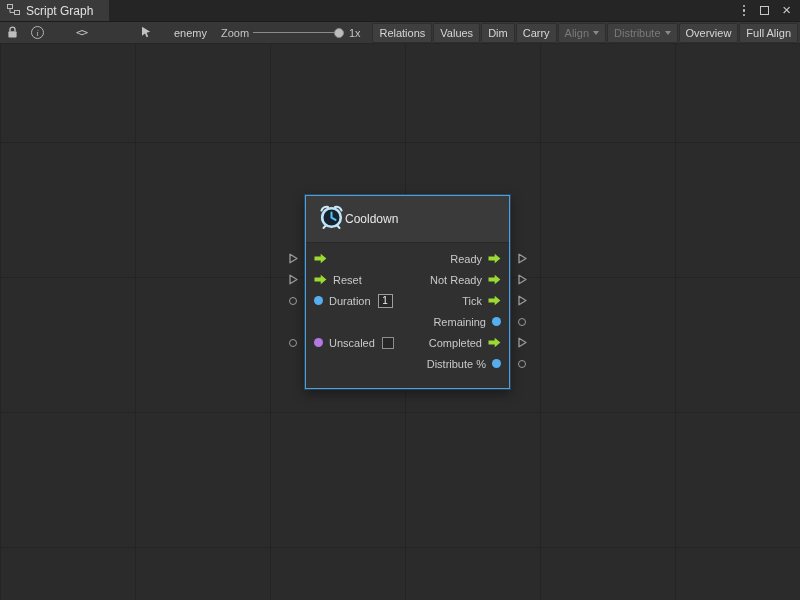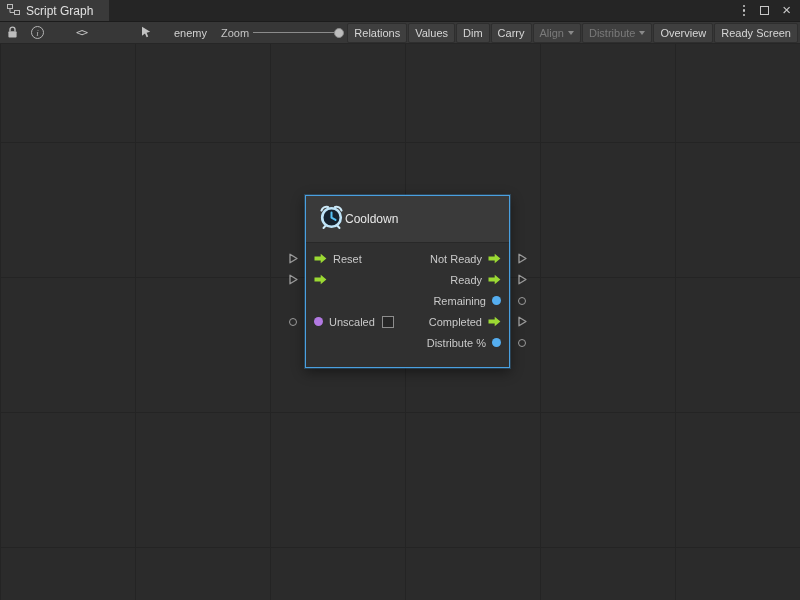--- a/index.html
+++ b/index.html
@@ -179,21 +179,21 @@
       <span class="tb-btn">Carry</span>
       <span class="tb-btn disabled">
         <span>Align</span>
         <span class="caret-down"></span>
       </span>
       <span class="tb-btn disabled">
         <span>Distribute</span>
         <span class="caret-down"></span>
       </span>
       <span class="tb-btn">Overview</span>
-      <span class="tb-btn">Ready Screen</span>
+      <span class="tb-btn">Full Align</span>
     </div>
   </div>
 
   <div class="canvas">
 
     <div class="node">
       <div class="node-header">
         <span>
           <svg width="27" height="27" viewBox="0 0 27 27">
             <path d="M5.5 24 l3-3.2 M21.5 24 l-3-3.2" stroke="#cfeaf8" stroke-width="2" stroke-linecap="round"></path>
@@ -212,65 +212,88 @@
             <svg width="9" height="11" viewBox="0 0 9 11">
                 <path d="M1 1.2 L8 5.5 L1 9.8 Z" fill="none" stroke="#9a9a9a" stroke-width="1.3" stroke-linejoin="round"></path>
               </svg>
           </span>
           <span class="port-left">
             <span class="ctl">
               <svg width="13" height="11" viewBox="0 0 13 11">
                   <path d="M0.5 3.6 h6.2 V0.8 L12.4 5.5 L6.7 10.2 V7.4 H0.5 Z" fill="currentColor"></path>
                 </svg>
             </span>
+          </span>
+          <span class="port-right">
+            <span>Ready</span>
+            <span class="ctl">
+              <svg width="13" height="11" viewBox="0 0 13 11">
+                  <path d="M0.5 3.6 h6.2 V0.8 L12.4 5.5 L6.7 10.2 V7.4 H0.5 Z" fill="currentColor"></path>
+                </svg>
+            </span>
+          </span>
+          <span class="conn conn-right">
+            <svg width="9" height="11" viewBox="0 0 9 11">
+                <path d="M1 1.2 L8 5.5 L1 9.8 Z" fill="none" stroke="#9a9a9a" stroke-width="1.3" stroke-linejoin="round"></path>
+              </svg>
+          </span>
+        </div>
+
+        <div class="row">
+          <span class="conn conn-left">
+            <svg width="9" height="11" viewBox="0 0 9 11">
+                <path d="M1 1.2 L8 5.5 L1 9.8 Z" fill="none" stroke="#9a9a9a" stroke-width="1.3" stroke-linejoin="round"></path>
+              </svg>
+          </span>
+          <span class="port-left">
+            <span class="ctl">
+              <svg width="13" height="11" viewBox="0 0 13 11">
+                  <path d="M0.5 3.6 h6.2 V0.8 L12.4 5.5 L6.7 10.2 V7.4 H0.5 Z" fill="currentColor"></path>
+                </svg>
+            </span>
             <span>Reset</span>
           </span>
           <span class="port-right">
             <span>Not Ready</span>
             <span class="ctl">
               <svg width="13" height="11" viewBox="0 0 13 11">
                   <path d="M0.5 3.6 h6.2 V0.8 L12.4 5.5 L6.7 10.2 V7.4 H0.5 Z" fill="currentColor"></path>
                 </svg>
             </span>
           </span>
           <span class="conn conn-right">
             <svg width="9" height="11" viewBox="0 0 9 11">
                 <path d="M1 1.2 L8 5.5 L1 9.8 Z" fill="none" stroke="#9a9a9a" stroke-width="1.3" stroke-linejoin="round"></path>
               </svg>
           </span>
         </div>
 
         <div class="row">
           <span class="conn conn-left">
-            <svg width="9" height="11" viewBox="0 0 9 11">
-                <path d="M1 1.2 L8 5.5 L1 9.8 Z" fill="none" stroke="#9a9a9a" stroke-width="1.3" stroke-linejoin="round"></path>
-              </svg>
-          </span>
+              <span class="ring"></span>
+            </span>
           <span class="port-left">
-            <span class="ctl">
-              <svg width="13" height="11" viewBox="0 0 13 11">
-                  <path d="M0.5 3.6 h6.2 V0.8 L12.4 5.5 L6.7 10.2 V7.4 H0.5 Z" fill="currentColor"></path>
-                </svg>
-            </span>
-          </span>
-          <span class="port-right">
-            <span>Ready</span>
-            <span class="ctl">
-              <svg width="13" height="11" viewBox="0 0 13 11">
-                  <path d="M0.5 3.6 h6.2 V0.8 L12.4 5.5 L6.7 10.2 V7.4 H0.5 Z" fill="currentColor"></path>
-                </svg>
-            </span>
-          </span>
-          <span class="conn conn-right">
-            <svg width="9" height="11" viewBox="0 0 9 11">
-                <path d="M1 1.2 L8 5.5 L1 9.8 Z" fill="none" stroke="#9a9a9a" stroke-width="1.3" stroke-linejoin="round"></path>
-              </svg>
-          </span>
-        </div>
-
+            <span class="dot blue"></span>
+            <span>Duration</span>
+            <span class="value-box">1</span>
+          </span>
+          <span class="port-right">
+            <span>Tick</span>
+            <span class="ctl">
+              <svg width="13" height="11" viewBox="0 0 13 11">
+                  <path d="M0.5 3.6 h6.2 V0.8 L12.4 5.5 L6.7 10.2 V7.4 H0.5 Z" fill="currentColor"></path>
+                </svg>
+            </span>
+          </span>
+          <span class="conn conn-right">
+            <svg width="9" height="11" viewBox="0 0 9 11">
+                <path d="M1 1.2 L8 5.5 L1 9.8 Z" fill="none" stroke="#9a9a9a" stroke-width="1.3" stroke-linejoin="round"></path>
+              </svg>
+          </span>
+        </div>
 
         <div class="row">
           <span class="port-right">
             <span>Remaining</span>
             <span class="dot blue"></span>
           </span>
           <span class="conn conn-right">
               <span class="ring"></span>
             </span>
         </div>

